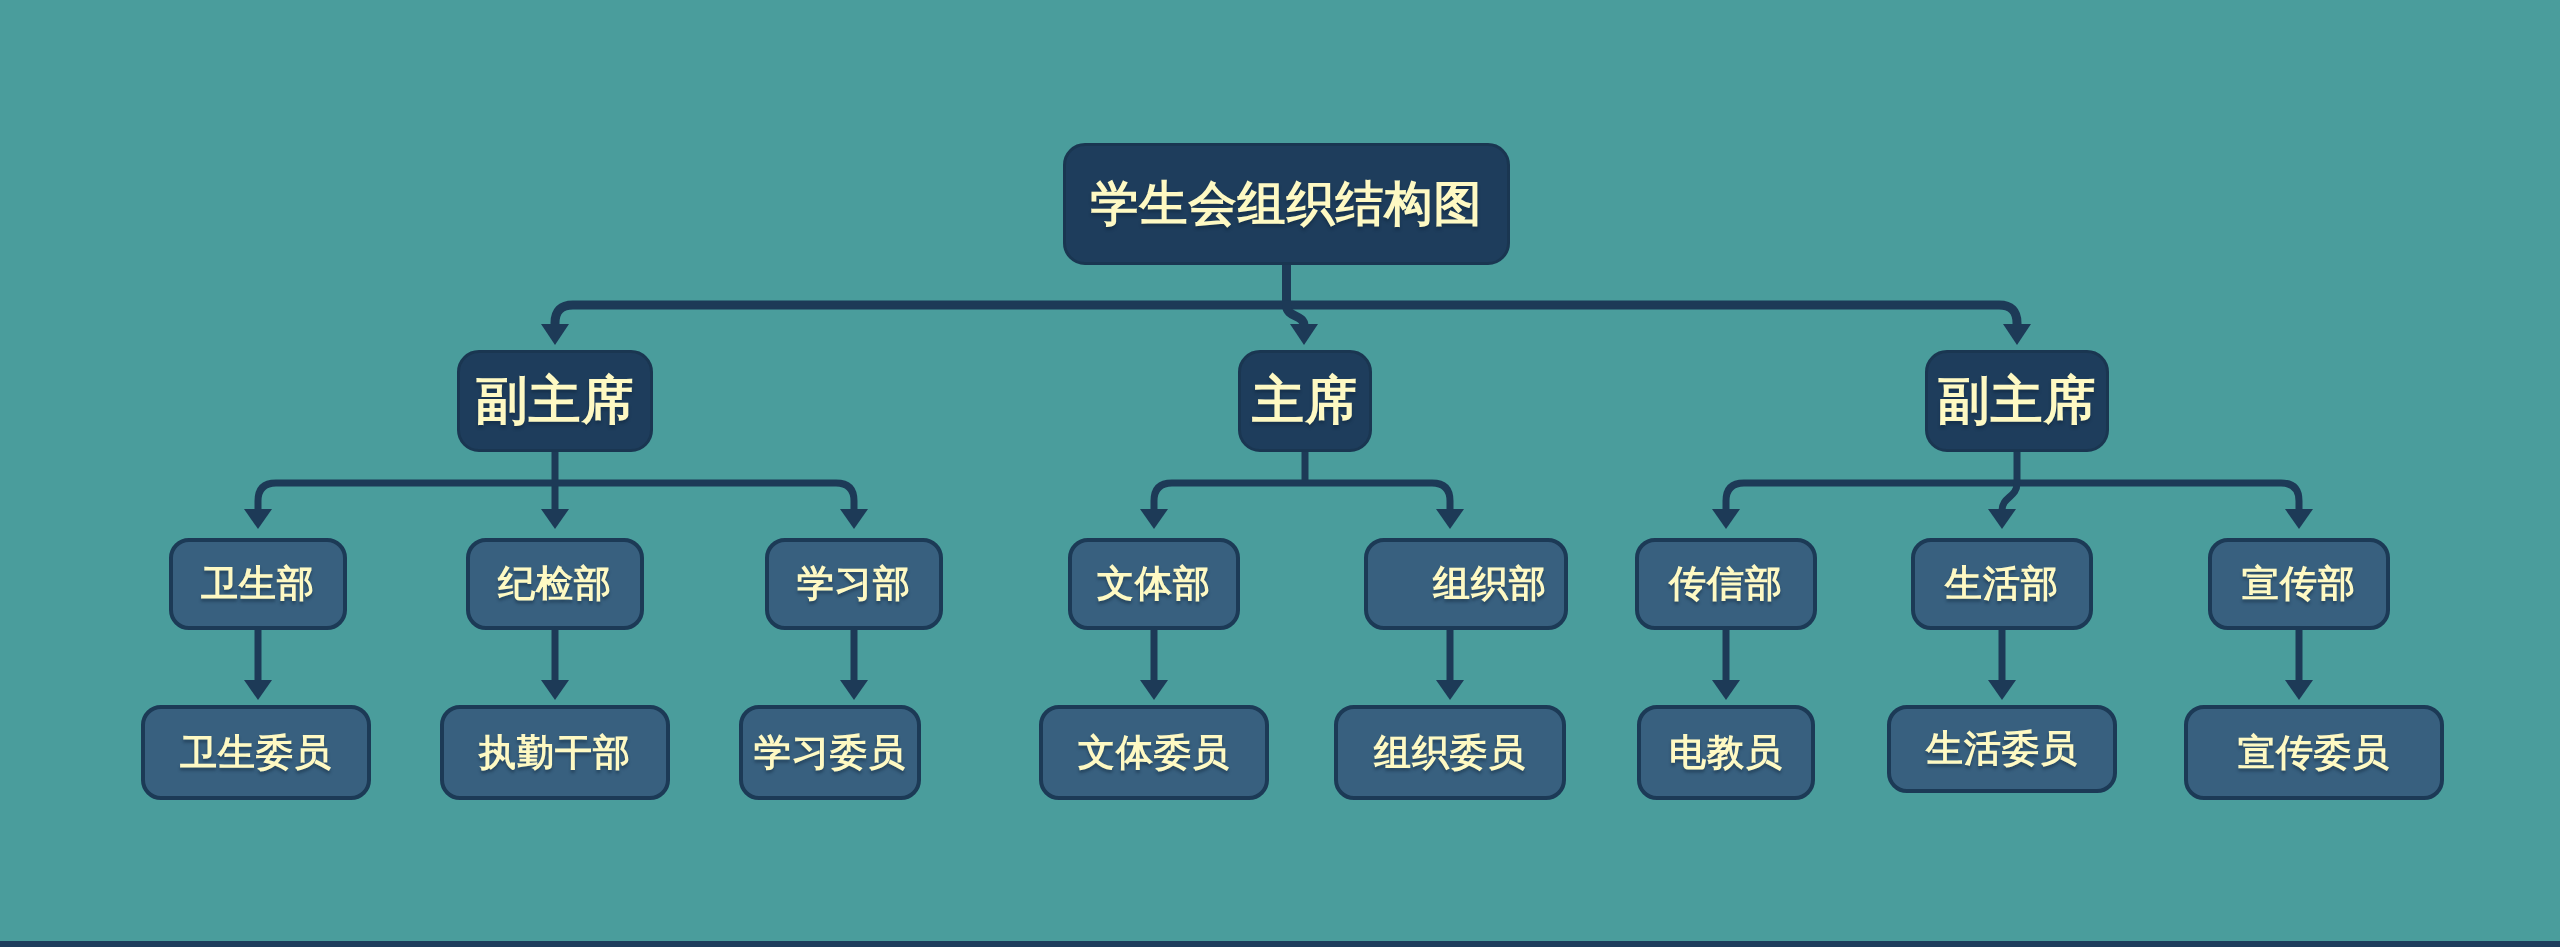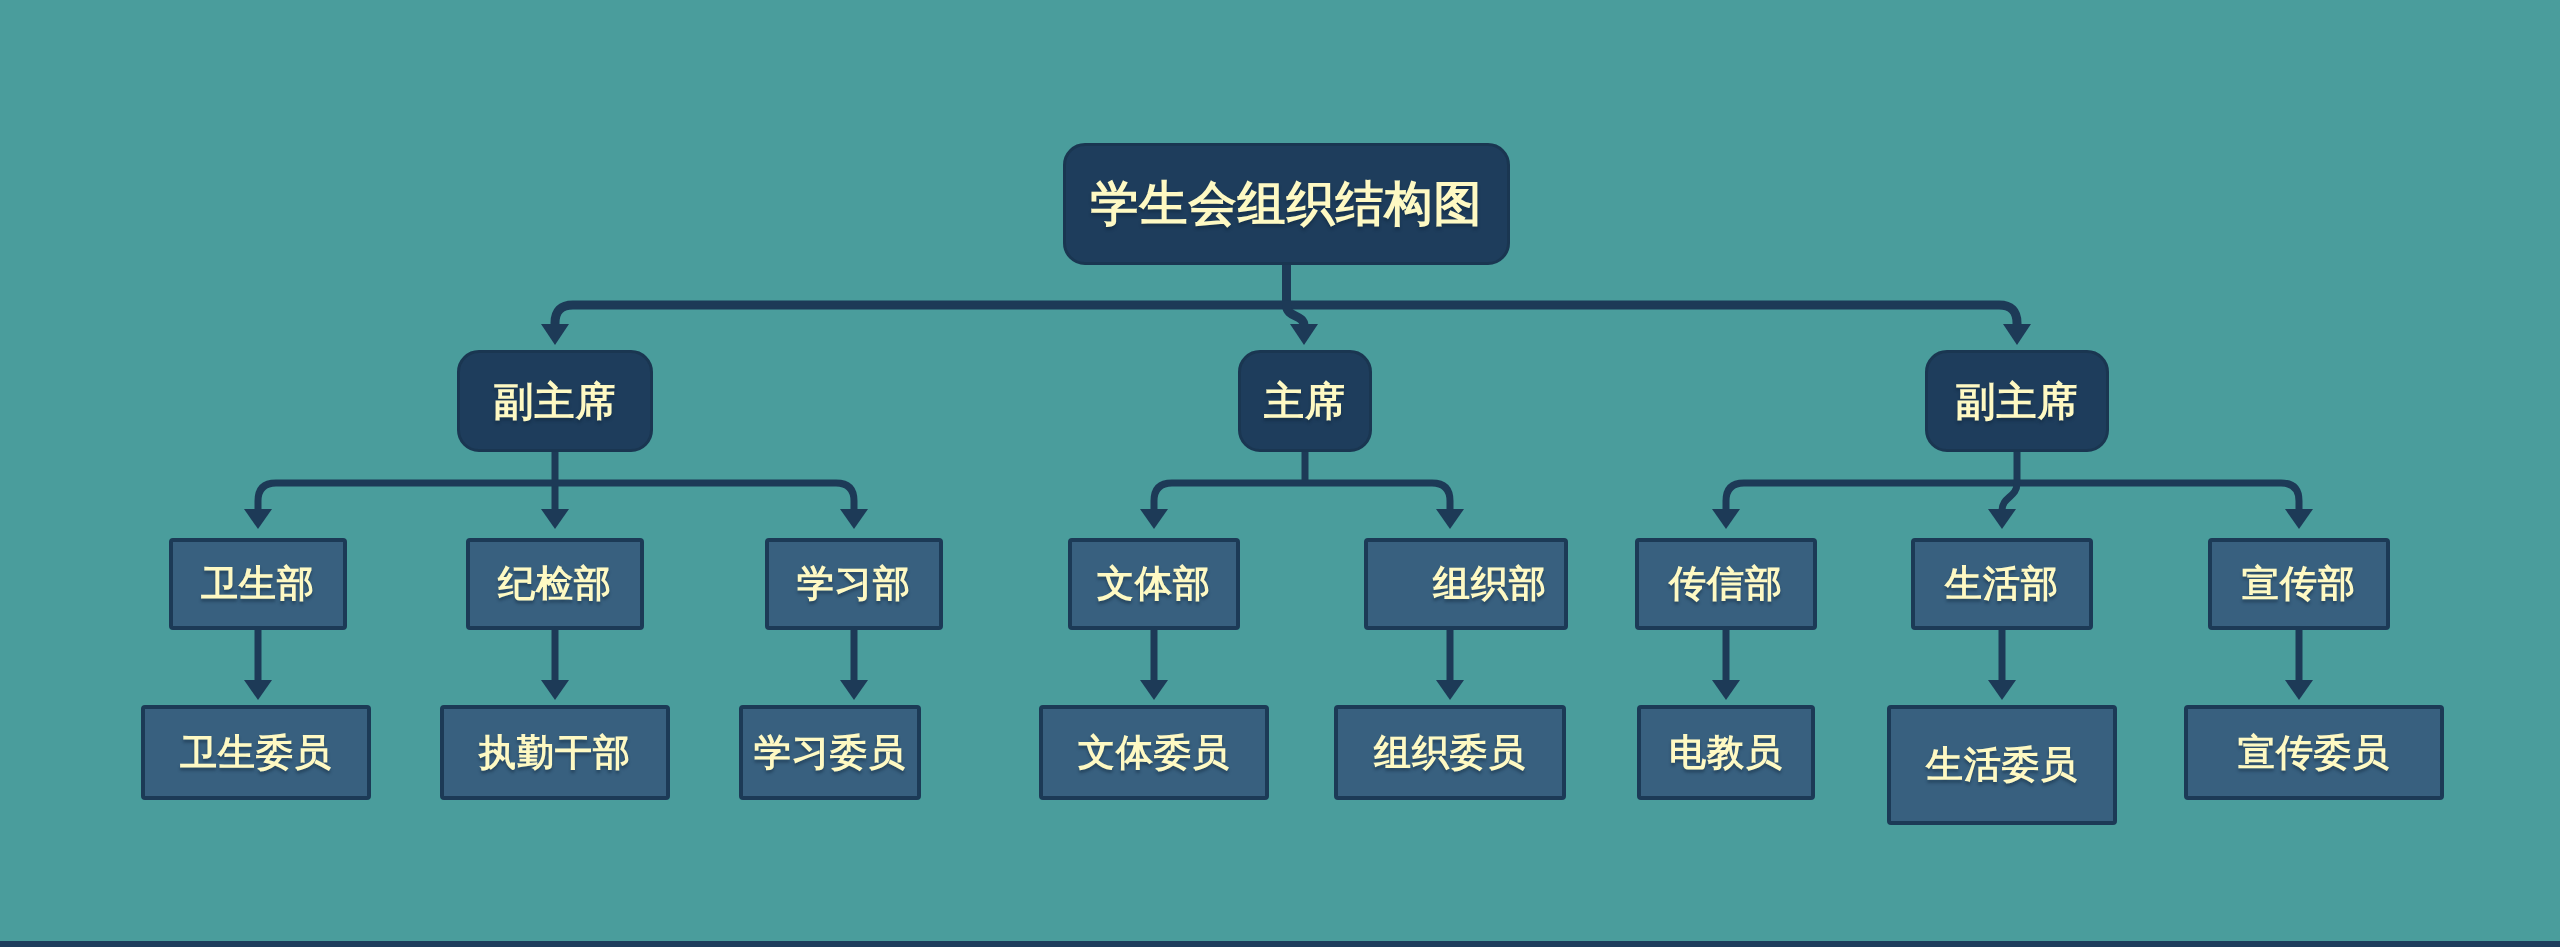--- a/index.html
+++ b/index.html
@@ -27,24 +27,24 @@
     white-space:nowrap;
   }
   .node-dark{
     background:#1E3D5C;
     border:3px solid #1A3651;
     border-radius:22px;
   }
   .node-mid{
     background:#38607F;
     border:4px solid #1C3A56;
-    border-radius:4px;
+    border-radius:20px;
   }
   .lv1{ font-size:48px; }
-  .lv2{ font-size:40px; }
+  .lv2{ font-size:52px; }
   .lv3{ font-size:37px; }
   .lv4{ font-size:37px; }
   .bottom-strip{
     position:absolute; left:0; bottom:0;
     width:2560px; height:6px;
     background:#1E3D5C;
   }
 </style>
 </head>
 <body>
@@ -123,17 +123,17 @@
   <div class="node node-mid lv3" style="left:1635px; top:538px; width:182px; height:92px;">传信部</div>
   <div class="node node-mid lv3" style="left:1911px; top:538px; width:182px; height:92px;">生活部</div>
   <div class="node node-mid lv3" style="left:2208px; top:538px; width:182px; height:92px;">宣传部</div>
 
   <div class="node node-mid lv4" style="left:141px; top:705px; width:230px; height:95px;">卫生委员</div>
   <div class="node node-mid lv4" style="left:440px; top:705px; width:230px; height:95px;">执勤干部</div>
   <div class="node node-mid lv4" style="left:739px; top:705px; width:182px; height:95px;text-align:right;">学习委员</div>
   <div class="node node-mid lv4" style="left:1039px; top:705px; width:230px; height:95px;">文体委员</div>
   <div class="node node-mid lv4" style="left:1334px; top:705px; width:232px; height:95px;">组织委员</div>
   <div class="node node-mid lv4" style="left:1637px; top:705px; width:178px; height:95px;">电教员</div>
-  <div class="node node-mid lv4" style="left:1887px; top:705px; width:230px; height:120px;">生活委员</div>
+  <div class="node node-mid lv4" style="left:1887px; top:705px; width:230px; height:88px;">生活委员</div>
   <div class="node node-mid lv4" style="left:2184px; top:705px; width:260px; height:95px;">宣传委员</div>
 
   <div class="bottom-strip"></div>
 </div>
 
 </body></html>

